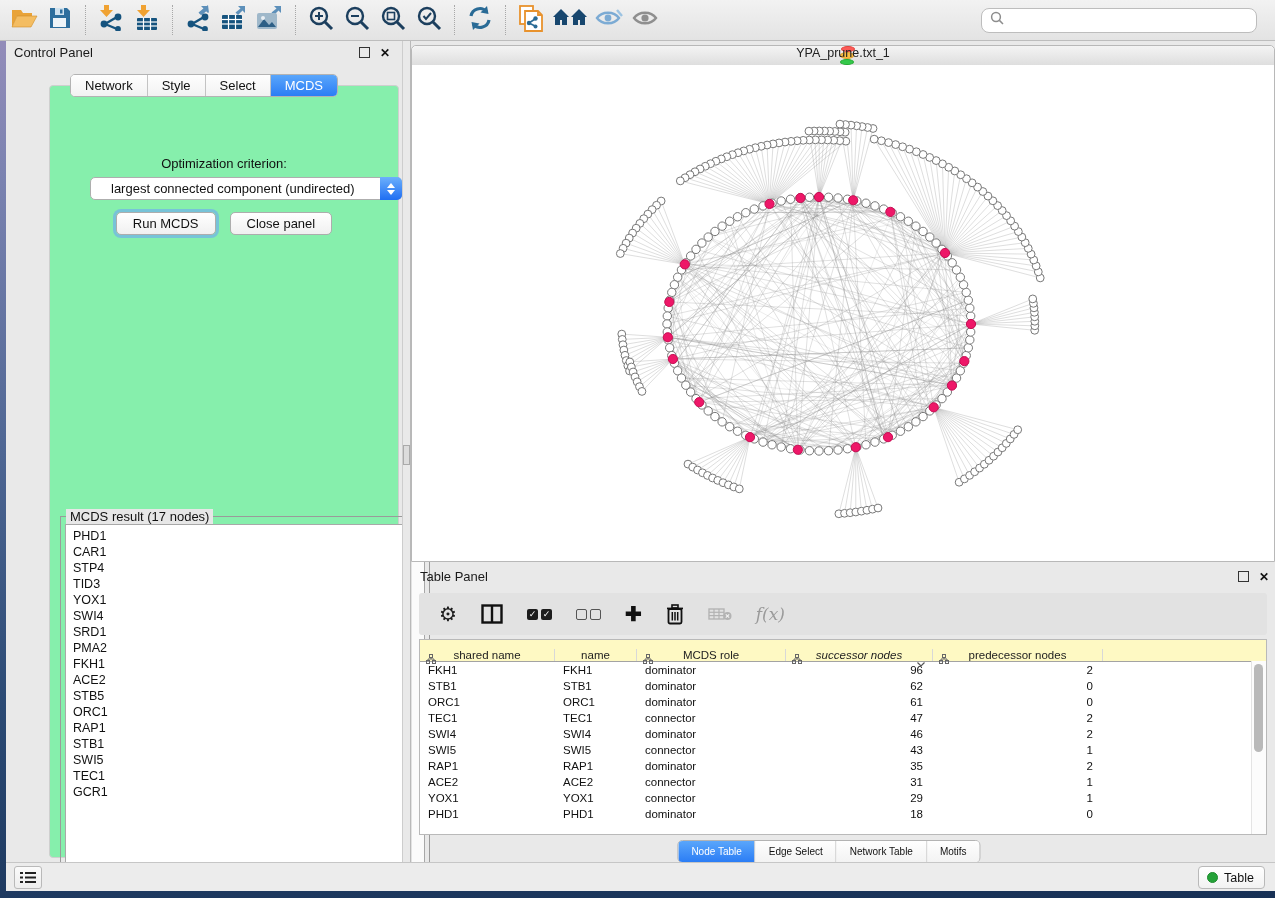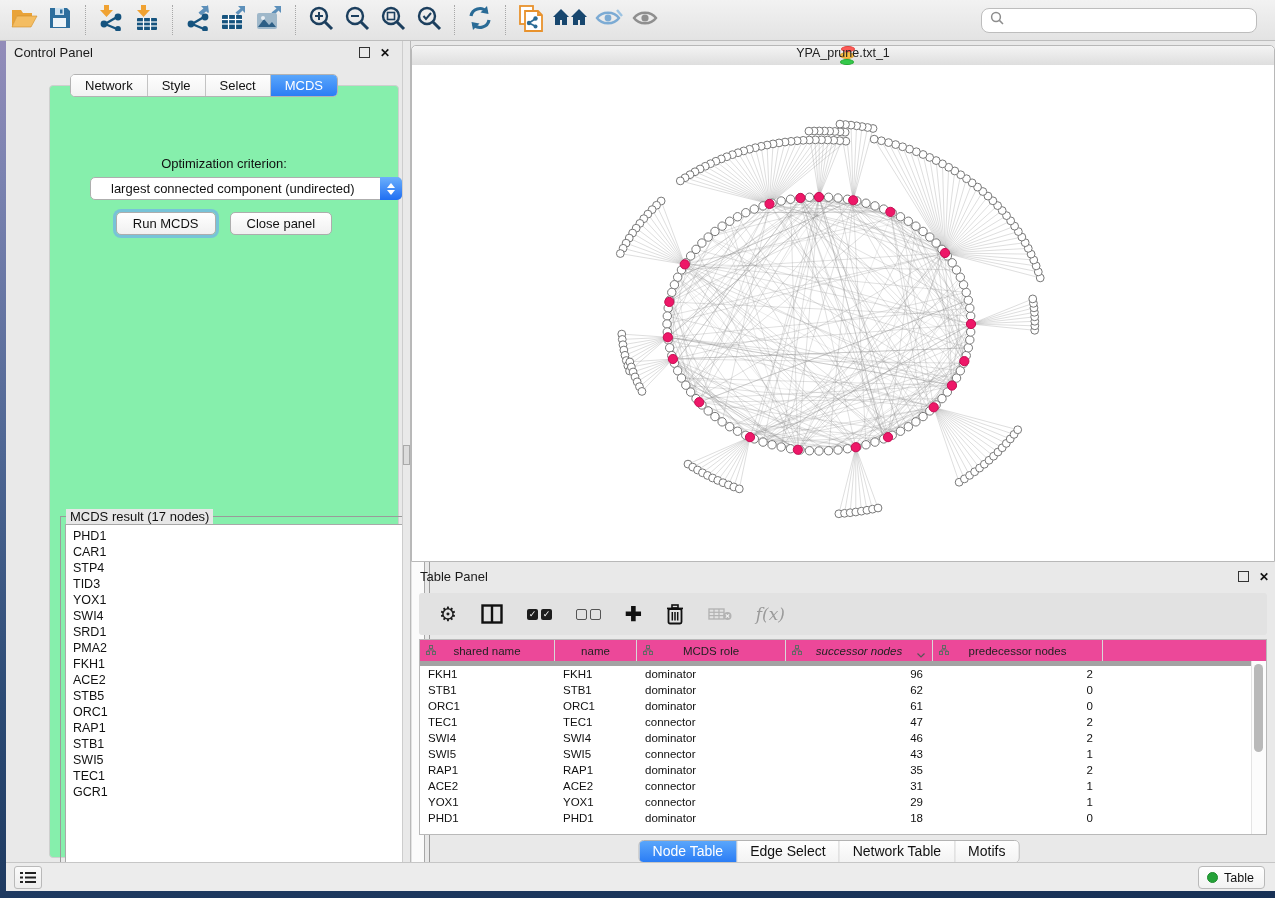--- a/index.html
+++ b/index.html
@@ -73,32 +73,32 @@
     display:flex;align-items:center;gap:24px;padding-left:20px;box-sizing:border-box;}
   .tp-ico{display:flex;align-items:center;justify-content:center;height:26px;}
   .gear-glyph{font-size:20px;color:#1c1c1c;line-height:20px;}
   .plus-glyph{font-size:20px;font-weight:bold;color:#111;line-height:20px;}
   .fx-glyph{font-family:"DejaVu Serif",serif;font-style:italic;font-size:17px;color:#9a9a9a;}
   .chk-pair{display:flex;gap:3px;}
   .chk{width:11px;height:11px;border-radius:2px;}
   .chk.filled{background:#1d1d1d;color:#fff;font-size:9px;line-height:11px;text-align:center;}
   .chk.empty{border:1.5px solid #555;box-sizing:border-box;background:transparent;}
   .tp-table{position:absolute;left:8px;right:8px;top:76px;height:196px;background:#fff;border:1px solid #b9b9b9;box-sizing:border-box;overflow:hidden;}
-  .thead{display:flex;height:21px;background:#ec4899;border-bottom:5px solid #a3a3a3;}
+  .thead{display:flex;height:21px;background:#fef9c3;border-bottom:1px solid #a3a3a3;align-items:flex-end;}
   .th{position:relative;border-right:1px solid #d8d8d8;font-size:11.5px;color:#222;display:flex;align-items:center;justify-content:center;box-sizing:border-box;}
   .th .type-ico{position:absolute;left:6px;top:5px;}
   .th .sort{position:absolute;right:7px;top:8px;}
   .tbody .tr{display:flex;height:16px;align-items:center;}
   .td{font-size:11.5px;color:#111;box-sizing:border-box;white-space:nowrap;overflow:hidden;}
   .td.num{text-align:right;}
   .vscroll{position:absolute;right:0;top:21px;bottom:0;width:14px;background:#fcfcfc;border-left:1px solid #e4e4e4;}
   .vscroll .thumb{position:absolute;left:2px;top:3px;width:9px;height:88px;background:#b9b9b9;border-radius:5px;}
   .tp-tabs{position:absolute;top:277px;left:50%;transform:translateX(-14px) translateX(-50%);display:flex;
     border:1px solid #b3b3b3;border-radius:5px;overflow:hidden;background:#fff;height:21px;}
-  .tp-tab{padding:0 13px;font-size:14px;line-height:21px;color:#111;background:linear-gradient(#fefefe,#f3f3f3);border-right:1px solid #c3c3c3;}
+  .tp-tab{padding:0 13px;font-size:10px;line-height:21px;color:#111;background:linear-gradient(#fefefe,#f3f3f3);border-right:1px solid #c3c3c3;}
   .tp-tab:last-child{border-right:none;}
   .tp-tab.active{background:linear-gradient(#5aa6fb,#2b7df5);color:#fff;}
   
   .statusbar{position:absolute;left:0;right:0;top:821px;height:28px;background:#ececec;border-top:1px solid #c6c6c6;}
   .list-btn{position:absolute;left:8px;top:3px;width:26px;height:21px;background:linear-gradient(#fbfbfb,#ededed);
     border:1px solid #b9b9b9;border-radius:3px;display:flex;align-items:center;justify-content:center;}
   .mem-btn{position:absolute;right:10px;top:3px;height:21px;padding:0 10px 0 8px;background:linear-gradient(#ffffff,#f2f2f2);
     border:1px solid #b9b9b9;border-radius:4px;display:flex;align-items:center;gap:6px;font-size:12.5px;color:#111;}
   .mem-dot{width:11px;height:11px;border-radius:50%;background:#24a238;border:1px solid #1c8a2d;box-sizing:border-box;}
 </style>

